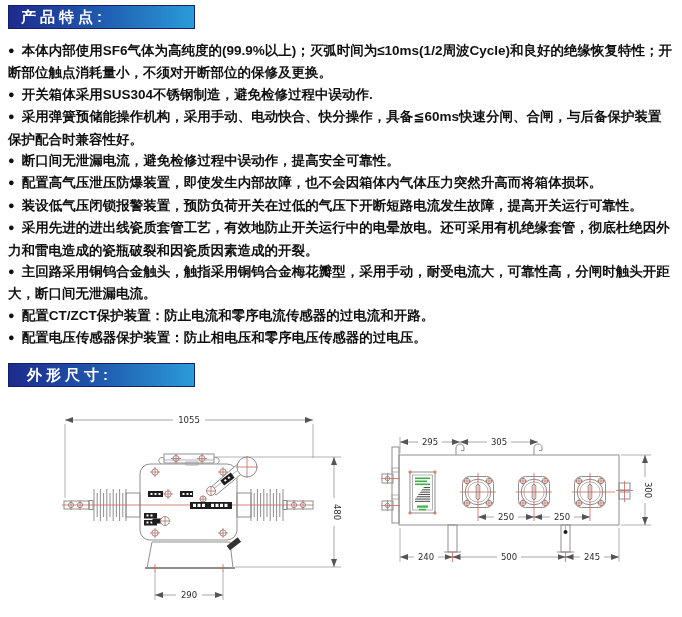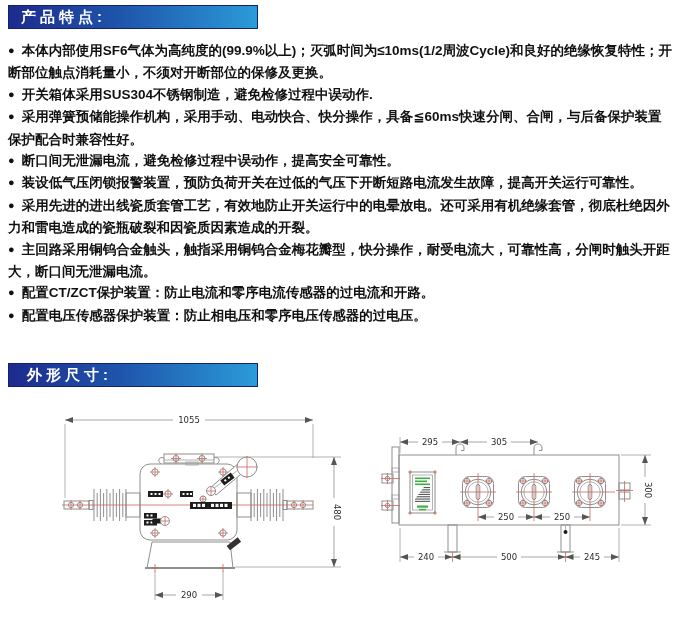--- a/index.html
+++ b/index.html
@@ -1,18 +1,18 @@
 <!DOCTYPE html>
 <html><head>
 <meta charset="utf-8">
 <style>
   html,body{margin:0;padding:0;background:#fff;}
   .page{position:relative;width:682px;height:617px;background:#fff;overflow:hidden;
         font-family:"Liberation Sans","DejaVu Sans",sans-serif;}
-  .hdr{position:absolute;left:8px;width:250px;height:24px;box-sizing:border-box;
+  .hdr{position:absolute;left:8px;width:187px;height:24px;box-sizing:border-box;
        background:linear-gradient(90deg,#1d2b8d 0%,#1f55ab 45%,#2b9bd9 100%);
        border:1px solid #13206b;color:#fff;font-weight:bold;font-size:15px;
        line-height:21px;padding-left:12px;letter-spacing:4px;}
   .hdr-features{top:5px;}
   .hdr-dims{top:363px;padding-left:18px;}
   .features{position:absolute;left:8px;top:40px;width:666px;color:#111;
             font-size:13.5px;line-height:21.4px;font-weight:600;}
   .features p{margin:0;}
   .mk{font-size:11px;margin-right:7px;position:relative;top:-1px;}
   .drawings{position:absolute;left:0;top:395px;width:606px;height:222px;}
@@ -38,23 +38,24 @@
 
   <div class="hdr hdr-features">
     <span>产品特点:</span>
   </div>
 
   <div class="features">
     <p><span class="mk">●</span><span>本体内部使用SF6气体为高纯度的(99.9%以上)；灭弧时间为≤10ms(1/2周波Cycle)和良好的绝缘恢复特性；开断部位触点消耗量小，不须对开断部位的保修及更换。</span></p>
     <p><span class="mk">●</span><span>开关箱体采用SUS304不锈钢制造，避免检修过程中误动作.</span></p>
     <p><span class="mk">●</span><span>采用弹簧预储能操作机构，采用手动、电动快合、快分操作，具备≦60ms快速分闸、合闸，与后备保护装置保护配合时兼容性好。</span></p>
     <p><span class="mk">●</span><span>断口间无泄漏电流，避免检修过程中误动作，提高安全可靠性。</span></p>
+    <p><span class="mk">●</span><span>配置高气压泄压防爆装置，即使发生内部故障，也不会因箱体内气体压力突然升高而将箱体损坏。</span></p>
     <p><span class="mk">●</span><span>装设低气压闭锁报警装置，预防负荷开关在过低的气压下开断短路电流发生故障，提高开关运行可靠性。</span></p>
     <p><span class="mk">●</span><span>采用先进的进出线瓷质套管工艺，有效地防止开关运行中的电晕放电。还可采用有机绝缘套管，彻底杜绝因外力和雷电造成的瓷瓶破裂和因瓷质因素造成的开裂。</span></p>
-    <p><span class="mk">●</span><span>主回路采用铜钨合金触头，触指采用铜钨合金梅花瓣型，快分操作，耐受电流大，可靠性高，分闸时触头开距大，断口间无泄漏电流。</span></p>
+    <p><span class="mk">●</span><span>主回路采用铜钨合金触头，触指采用铜钨合金梅花瓣型，采用手动，耐受电流大，可靠性高，分闸时触头开距大，断口间无泄漏电流。</span></p>
     <p><span class="mk">●</span><span>配置CT/ZCT保护装置：防止电流和零序电流传感器的过电流和开路。</span></p>
     <p><span class="mk">●</span><span>配置电压传感器保护装置：防止相电压和零序电压传感器的过电压。</span></p>
   </div>
 
   <div class="hdr hdr-dims">
     <span>外形尺寸:</span>
   </div>
 
   <div class="drawings">
 

